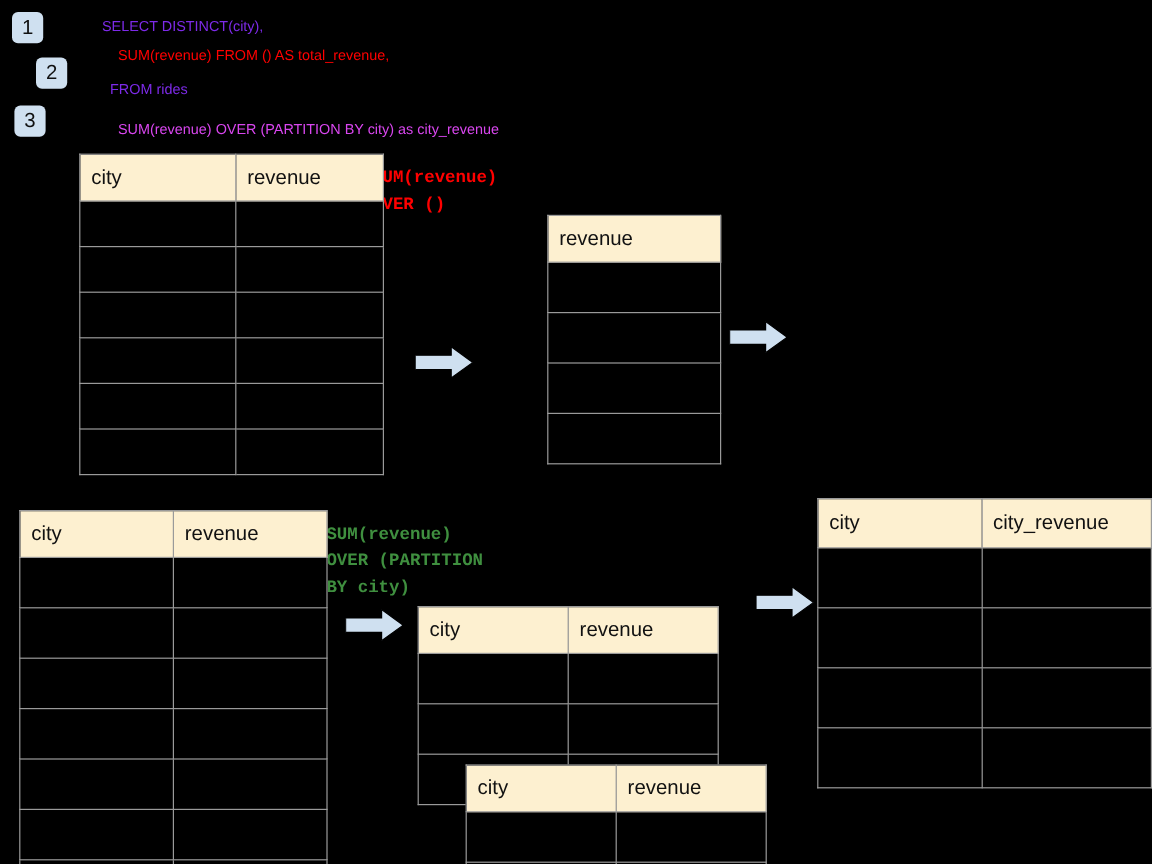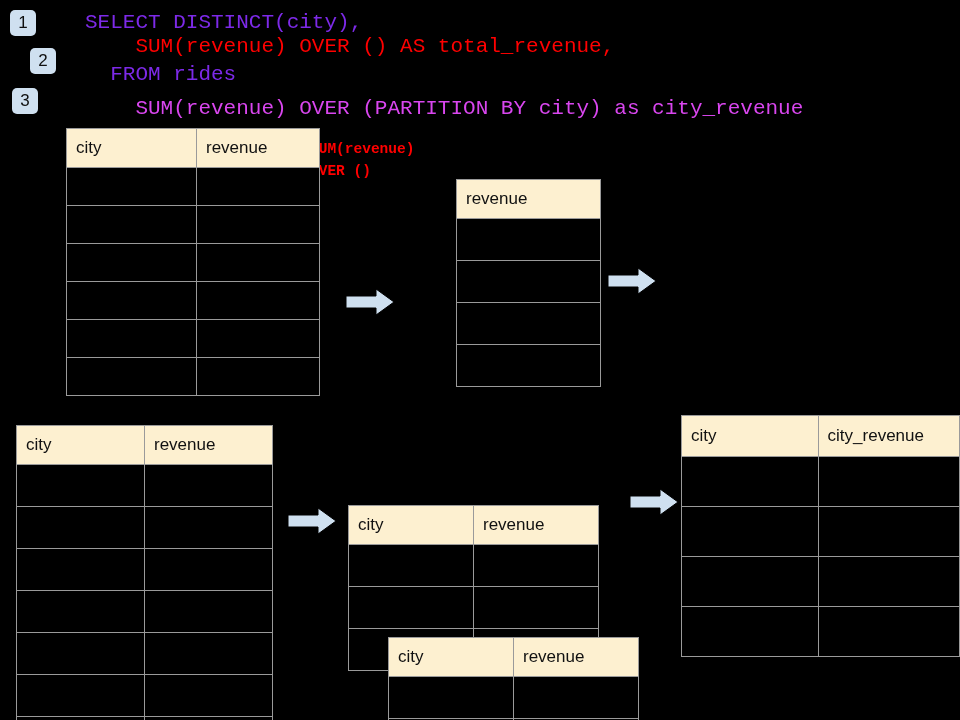--- a/index.html
+++ b/index.html
@@ -27,22 +27,22 @@
     font-size: 17px;
     line-height: 26px;
     text-align: center;
     width: 26px;
     height: 26px;
   }
 
   
   .code {
     position: absolute;
-    font-family: Liberation Mono, monospace;
-    font-size: 21px;
+    font-family: Liberation Sans, sans-serif;
+    font-size: 12px;
     line-height: 21.5px;
     white-space: pre;
     letter-spacing: 0px;
   }
   .c-purple { color: #7d2ae8; }
   .c-red    { color: #ff0000; }
   .c-green  { color: #d946ef; margin-top: 40px; }
 
   .sidenote {
     position: absolute;
@@ -98,27 +98,30 @@
 </head>
 <body>
 
 <div id="stage">
 
   <div class="badge" style="left:10px; top:10px;">1</div>
   <div class="badge" style="left:30px; top:48px;">2</div>
   <div class="badge" style="left:12px; top:88px;">3</div>
 
   <div class="code c-purple" style="left:85px; top:12px;">SELECT DISTINCT(city),</div>
-  <div class="code c-red" style="left:85px; top:36px;">    SUM(revenue) OVER () AS total_revenue,</div>
+  <div class="code c-red" style="left:85px; top:36px;">    SUM(revenue) FROM () AS total_revenue,</div>
   <div class="code c-green" style="left:85px; top:58px;">    SUM(revenue) OVER (PARTITION BY city) as city_revenue</div>
   <div class="code c-purple" style="left:85px; top:64px;">  FROM rides</div>
 
 
   <div class="annot red" style="left:310px; top:138px;">SUM(revenue)
 OVER ()</div>
+  <div class="annot green" style="left:272px; top:435px;">SUM(revenue)
+OVER (PARTITION
+BY city)</div>
 
   <svg class="arrow" style="left:346px; top:289px;" width="48" height="26" viewBox="0 0 48 26">
     <polygon points="0,7 30,7 30,0 48,13 30,26 30,19 0,19" fill="#cfe0f0" stroke="#000000" stroke-width="1"></polygon>
   </svg>
   <svg class="arrow" style="left:608px; top:268px;" width="48" height="26" viewBox="0 0 48 26">
     <polygon points="0,7 30,7 30,0 48,13 30,26 30,19 0,19" fill="#cfe0f0" stroke="#000000" stroke-width="1"></polygon>
   </svg>
   <svg class="arrow" style="left:288px; top:508px;" width="48" height="26" viewBox="0 0 48 26">
     <polygon points="0,7 30,7 30,0 48,13 30,26 30,19 0,19" fill="#cfe0f0" stroke="#000000" stroke-width="1"></polygon>
   </svg>

